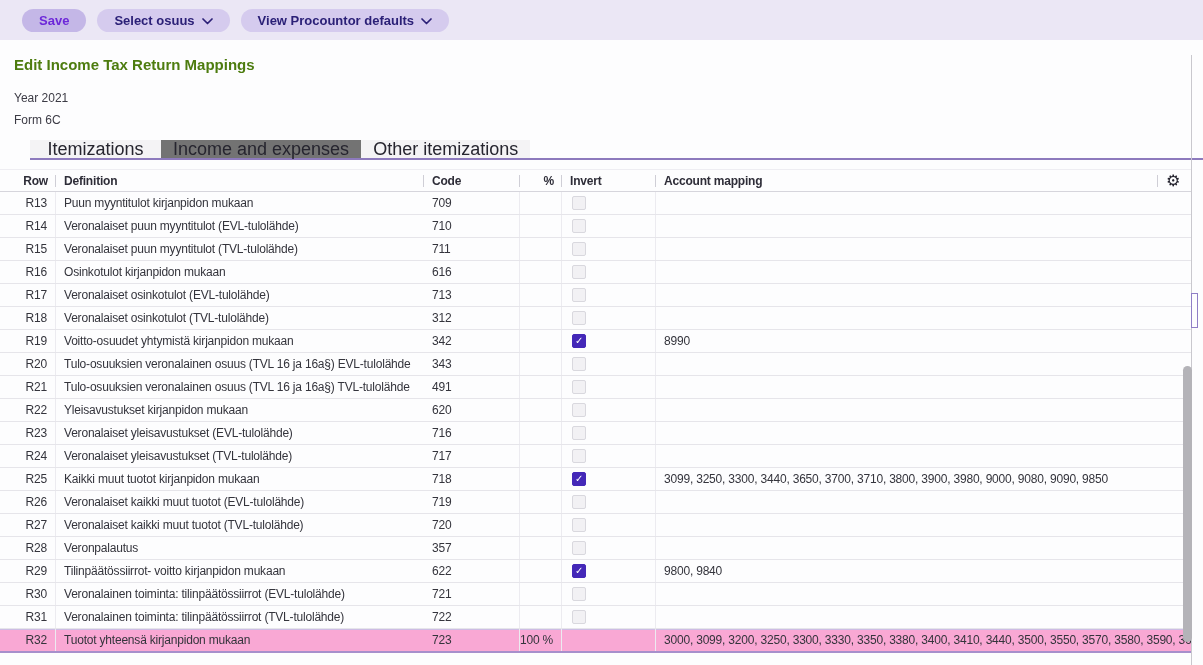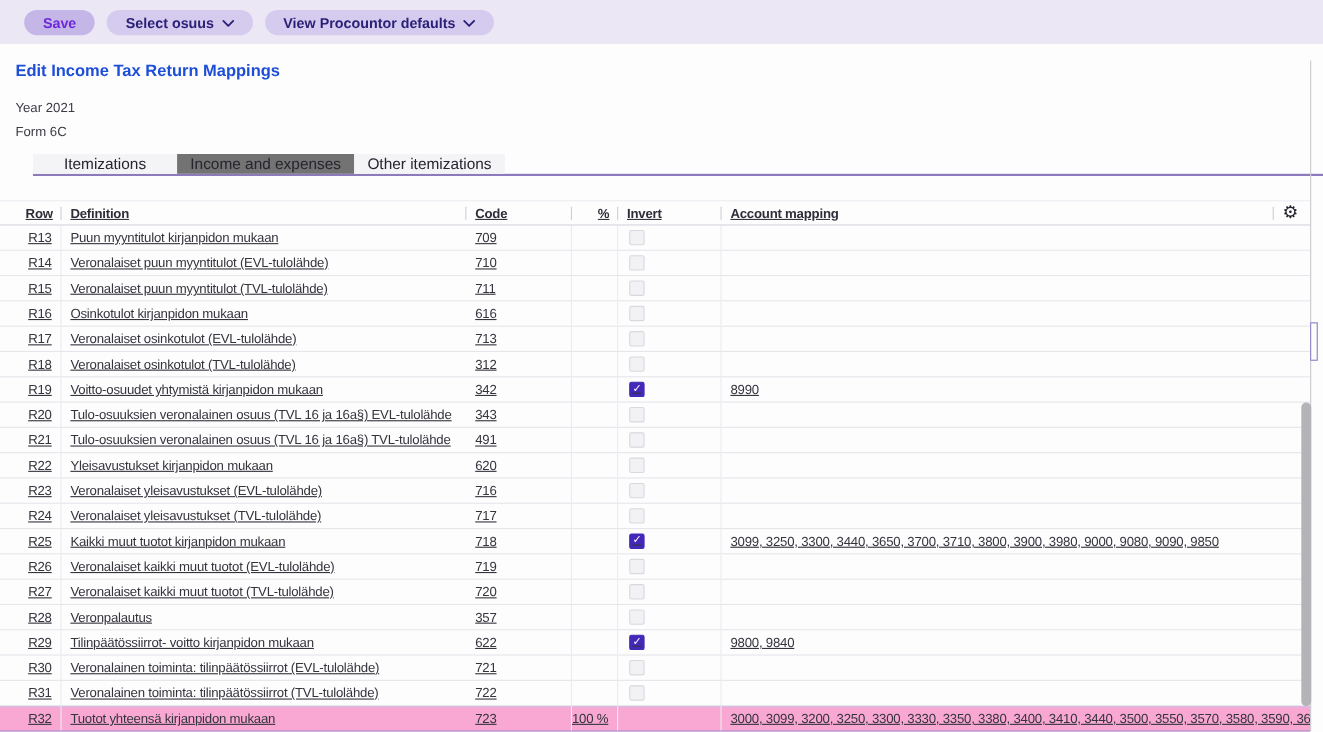--- a/index.html
+++ b/index.html
@@ -33,49 +33,49 @@
     align-items: center;
     gap: 7px;
     white-space: nowrap;
   }
   .btn.save { background: #c4b7e7; color: #6d28d9; cursor: default; }
   .btn.dd   { background: #d5cbee; color: #2b2077; }
   .chev { display: inline-block; }
 
   
   .content-pad { padding-left: 14px; }
-  h1.page-title { margin-top: 16px; font-size: 15px; line-height: 18px; font-weight: 700; color: #1d4ed8; }
+  h1.page-title { margin-top: 16px; font-size: 15px; line-height: 18px; font-weight: 700; color: #4d7c0f; }
   .meta-line { margin-top: 17px; font-size: 12px; color: #3c3b45; }
   .meta-line + .meta-line { margin-top: 8px; }
 
   
   .tabs {
     margin-top: 13px;
     margin-left: 16px;
     margin-right: 12px;
     display: flex;
     height: 20px;
     border-bottom: 2px solid #8d7abd;
     width: 1175px;
   }
   .tab {
     min-width: 131px;
     padding: 0 12px;
     display: flex;
     align-items: center;
     justify-content: center;
-    font-size: 14px;
+    font-size: 18px;
     color: #26252f;
     background: #f4f3f5;
     cursor: pointer;
   }
   .tab.selected { background: #737373; }
 
   
-  .table { margin-top: 22px; width: 1191px; font-size: 12px; letter-spacing: -0.2px; text-decoration: underline; }
+  .table { margin-top: 9px; width: 1191px; font-size: 12px; letter-spacing: -0.2px; }
   .thead-row, .tr {
     display: grid;
     grid-template-columns: 56px 368px 96px 42px 94px 1fr;
     height: 23px;
     align-items: center;
   }
   .thead-row {
     position: relative;
     border-top: 1px solid #eeedf2;
     border-bottom: 1px solid #d6d5dc;

